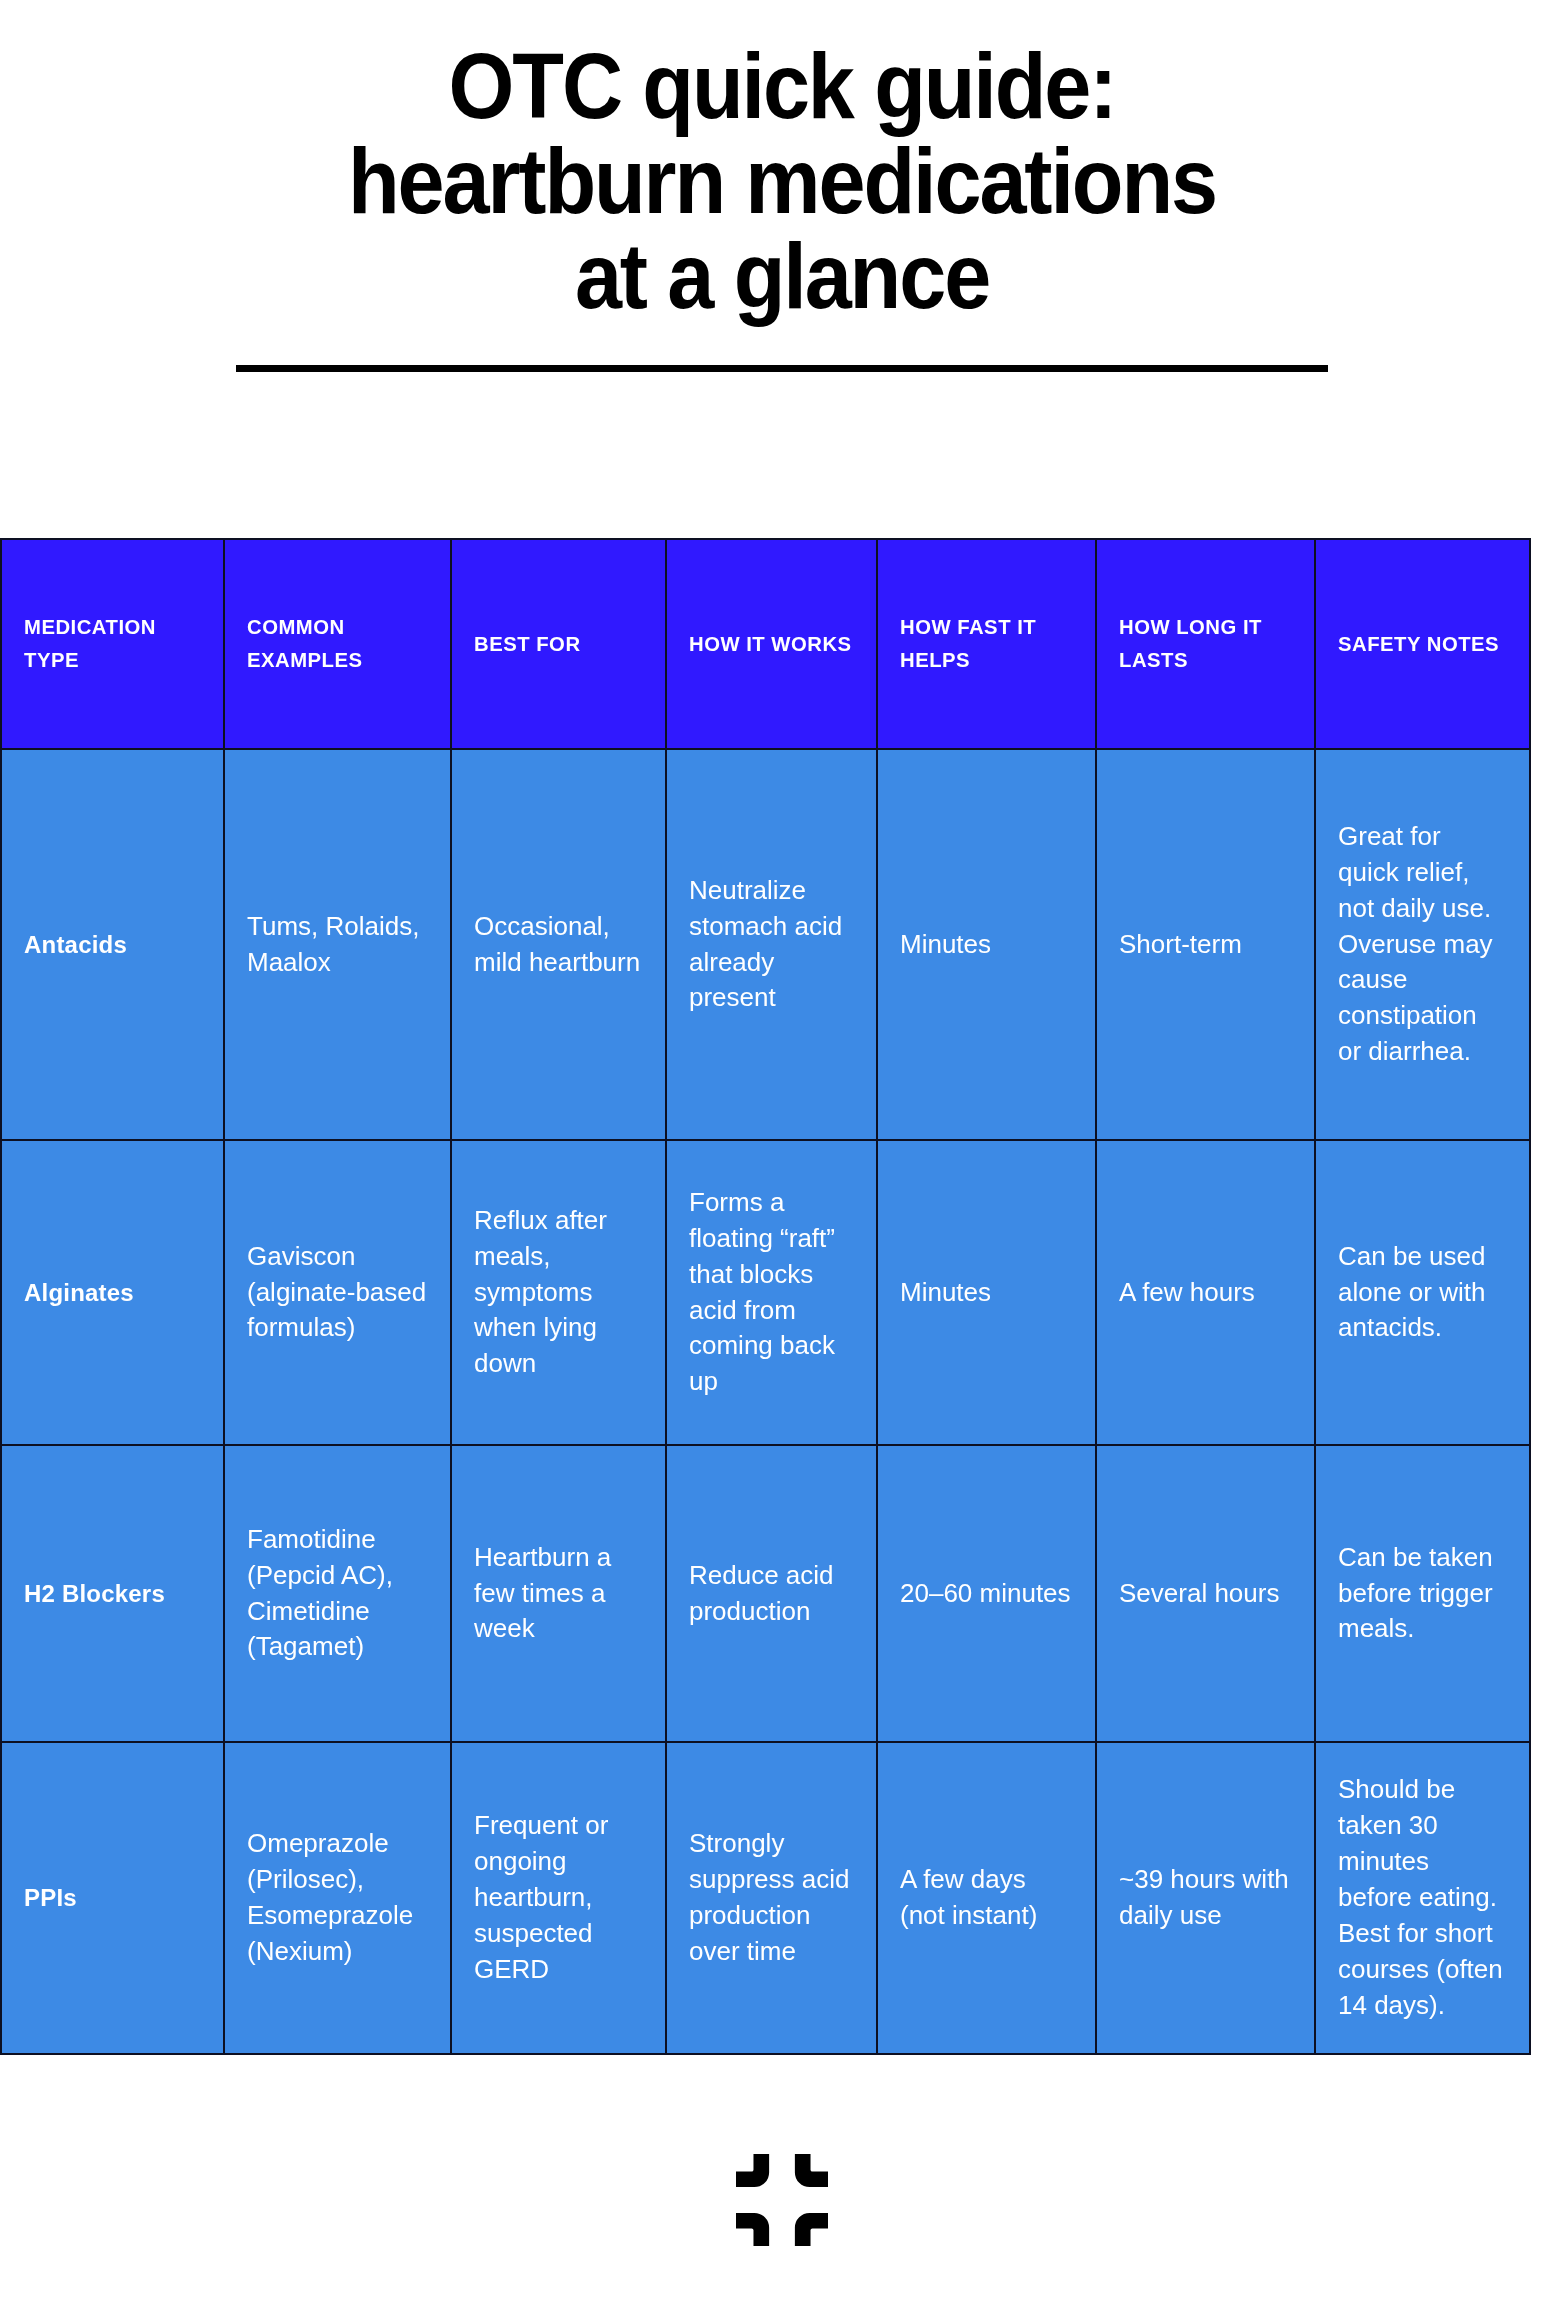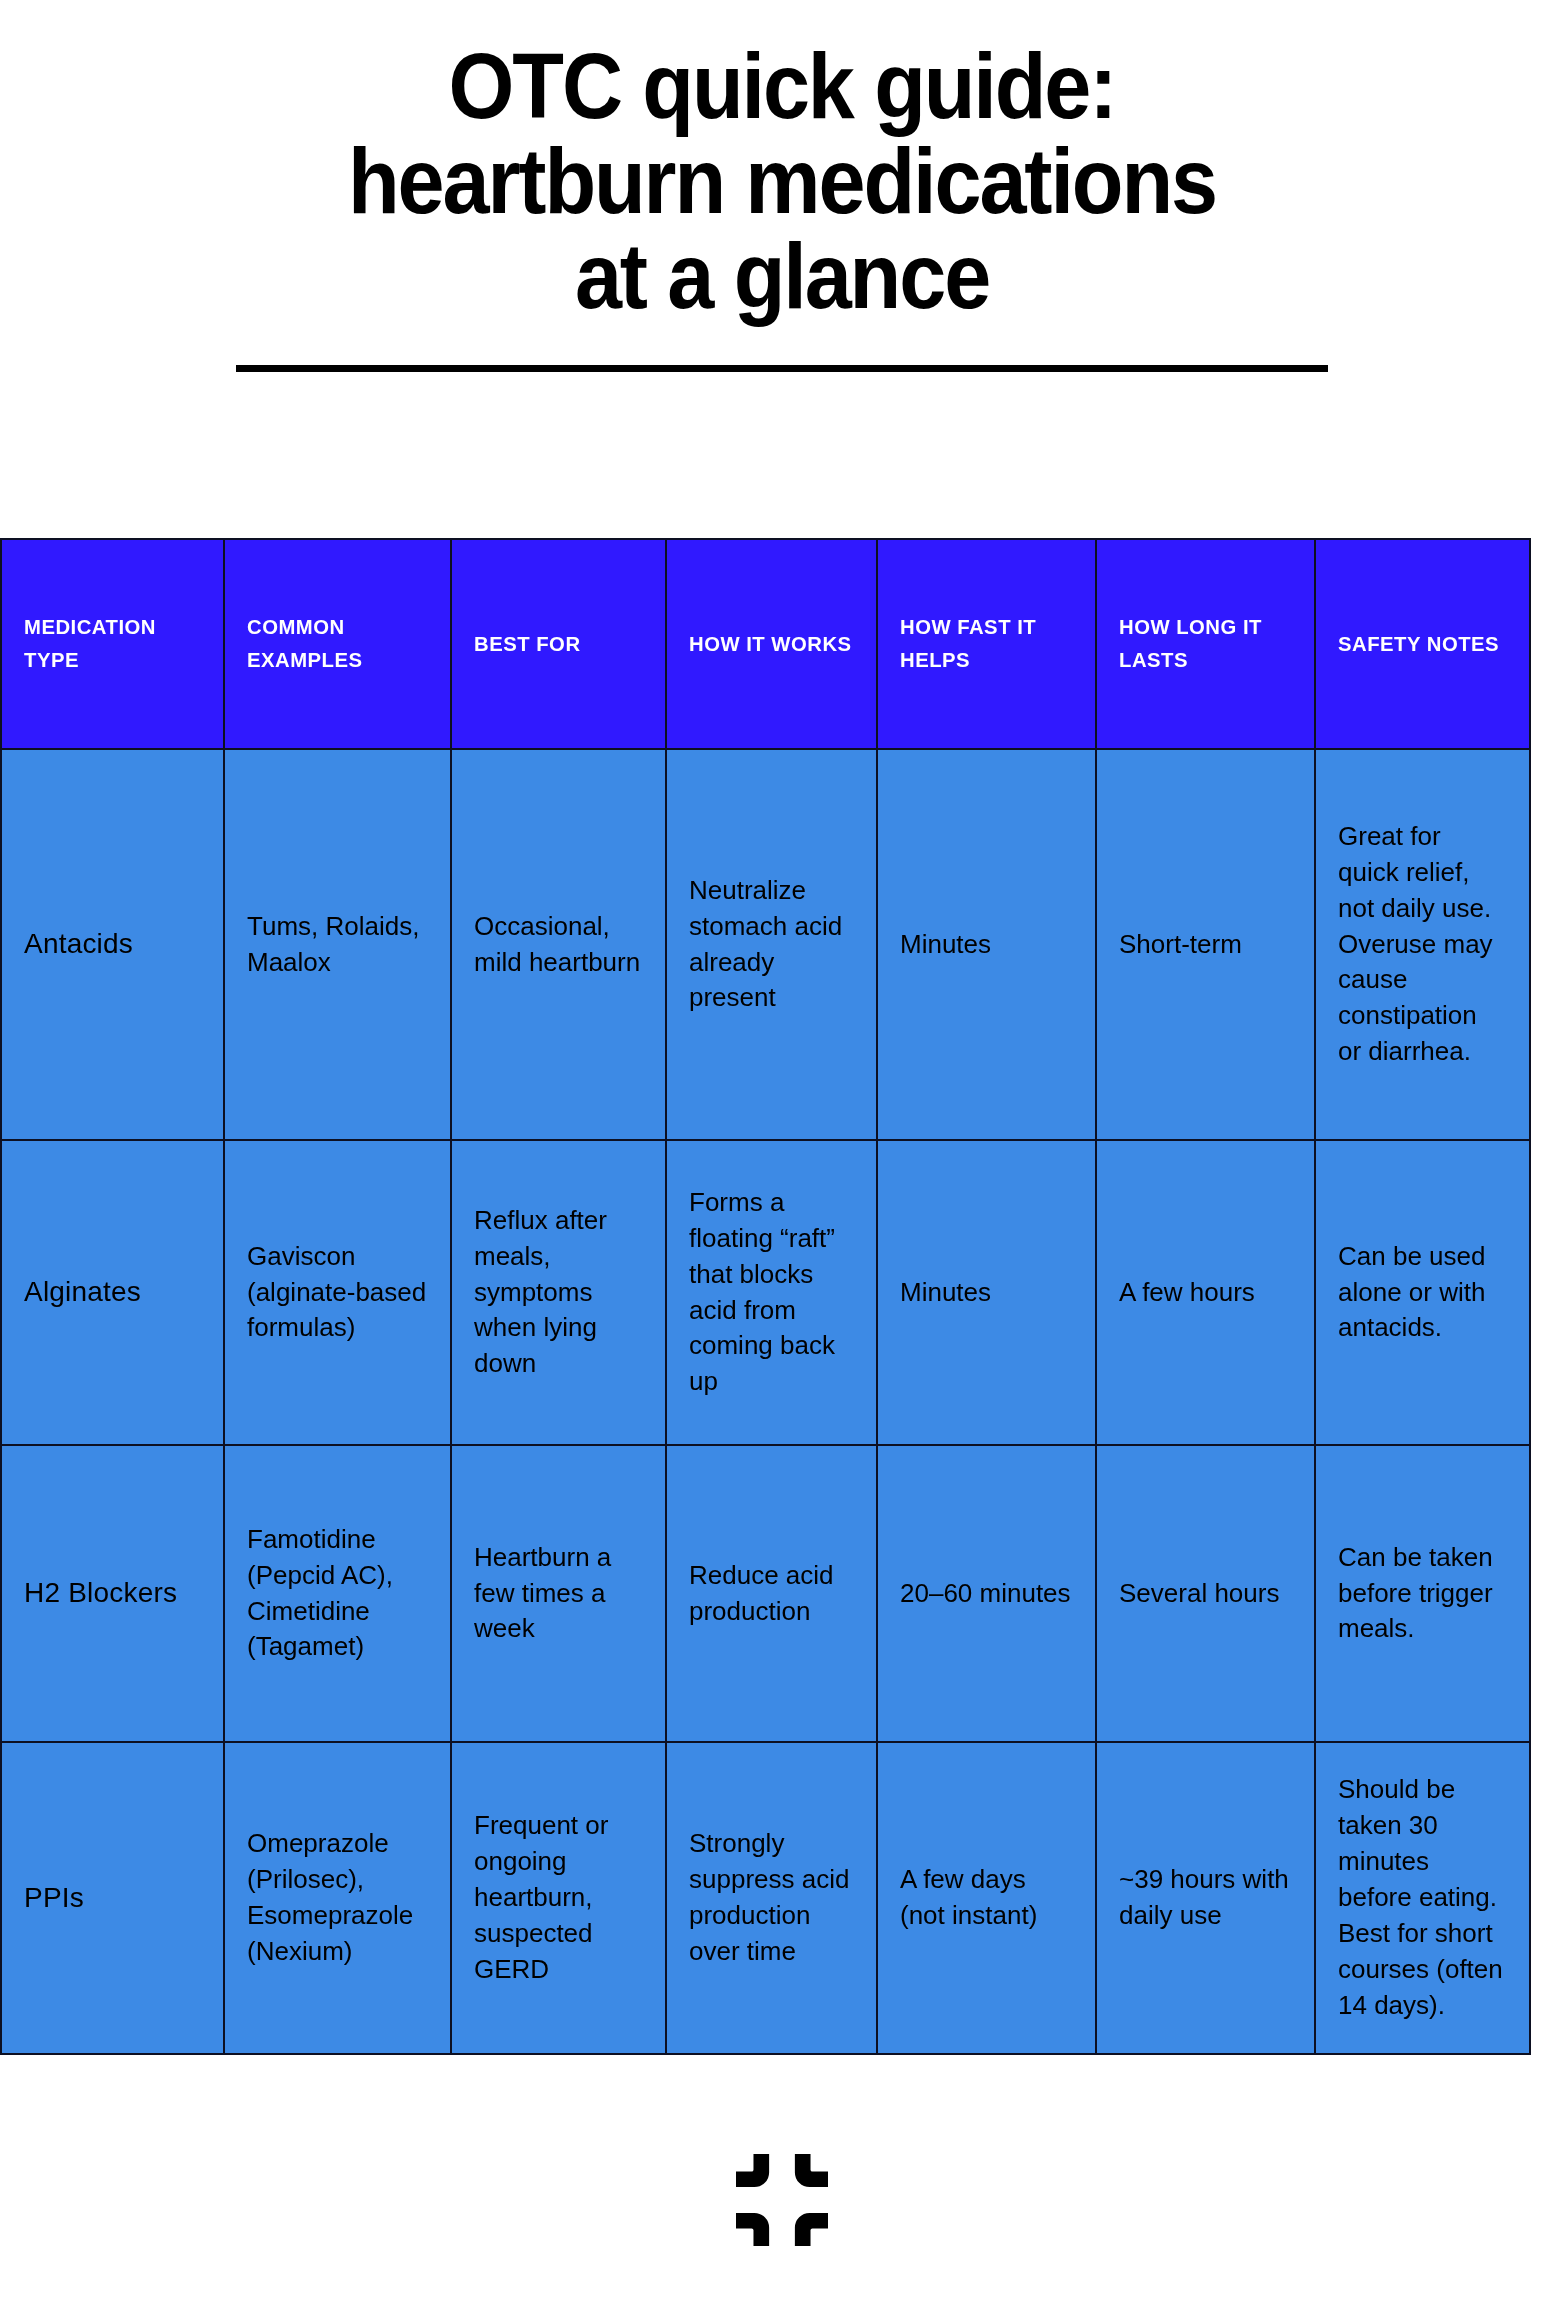--- a/index.html
+++ b/index.html
@@ -85,33 +85,33 @@
     line-height: 1.62;
     letter-spacing: 0.5px;
     text-transform: uppercase;
     text-align: left;
     padding: 23.5px 22px;
     height: 210px;
   }
 
   tbody td {
     background: #3d8ae5;
-    color: #000000;
+    color: #ffffff;
     font-size: 26px;
     line-height: 1.38;
     font-weight: 400;
     text-align: left;
     padding: 17px 22px;
     word-break: break-word;
     overflow-wrap: anywhere;
     hyphens: none;
   }
   tbody td.rowhead {
-    font-weight: 400;
-    font-size: 28px;
+    font-weight: 700;
+    font-size: 24px;
     letter-spacing: 0.2px;
   }
 
   tbody tr.r0 td { height: 391px; }
   tbody tr.r1 td { height: 305px; }
   tbody tr.r2 td { height: 297px; }
   tbody tr.r3 td { height: 312px; }
 
   
   .footer {

